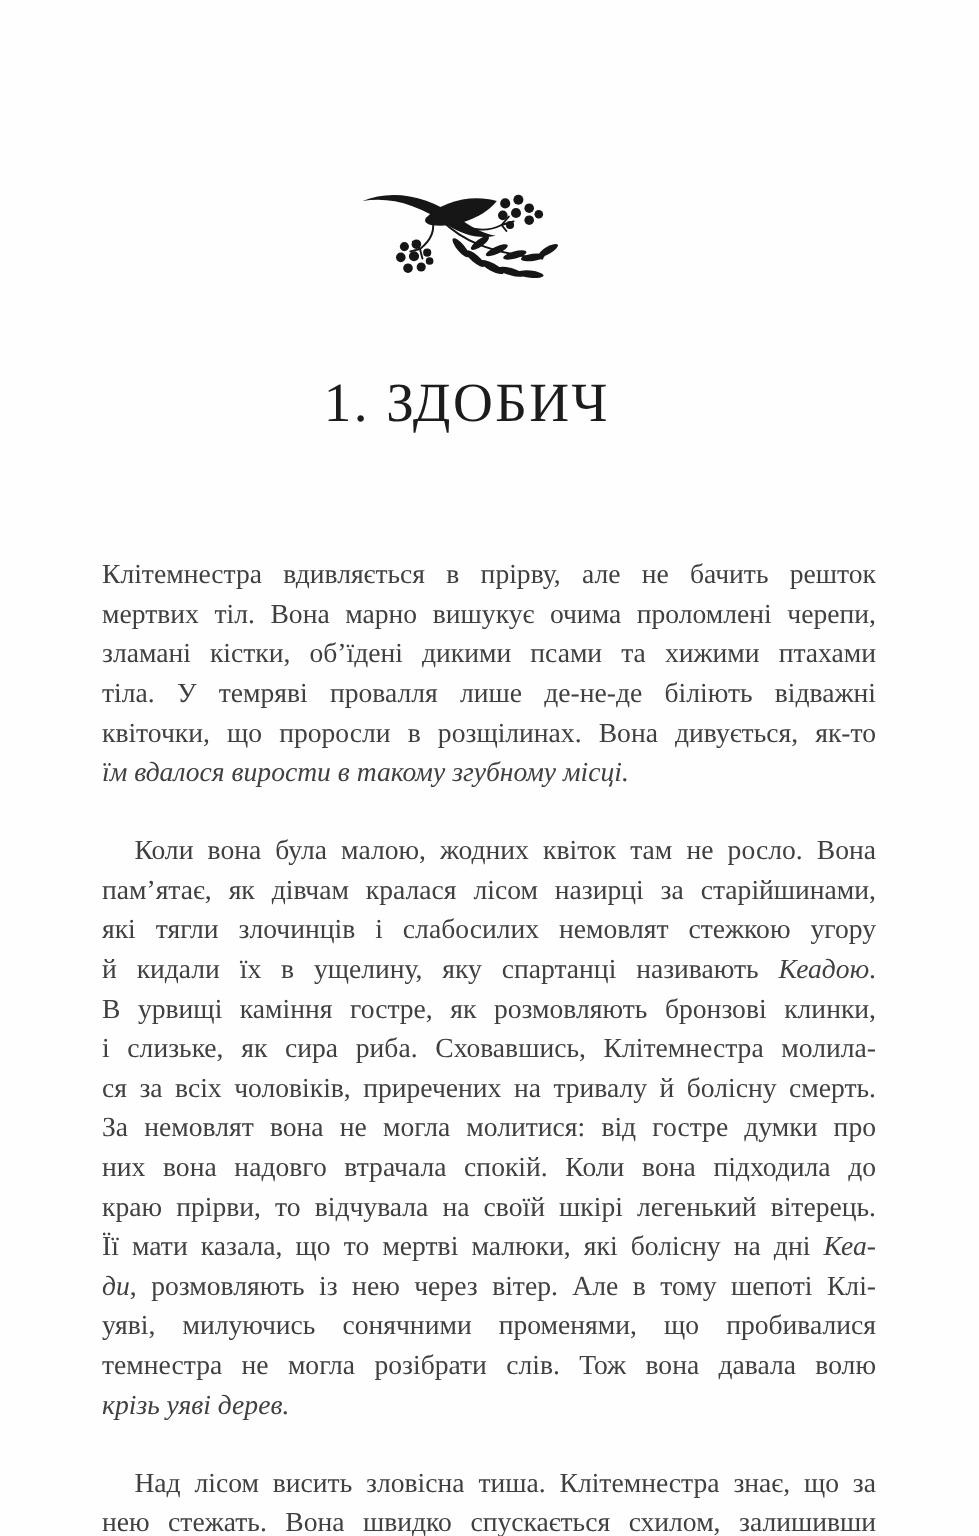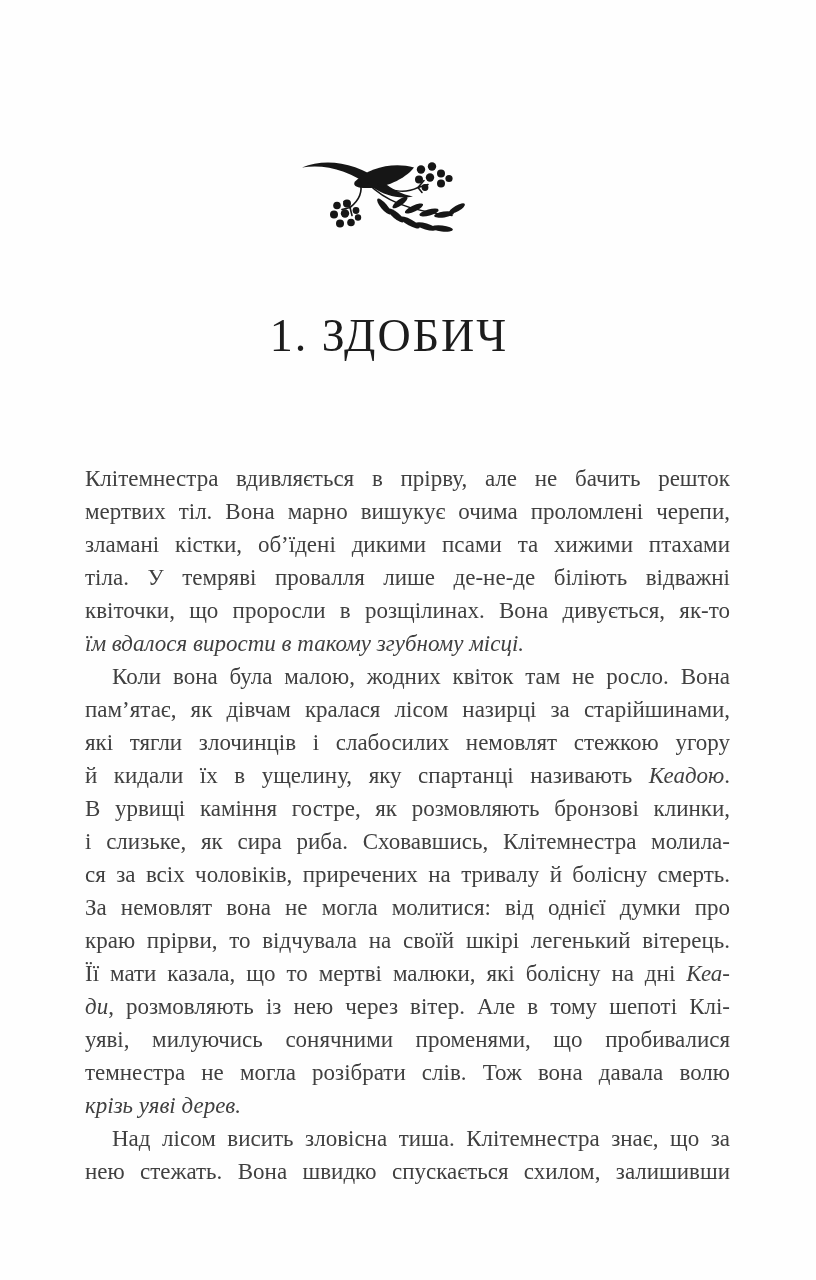--- a/index.html
+++ b/index.html
@@ -53,20 +53,21 @@
     overflow: hidden;
     text-align: justify;
     text-align-last: justify;
   }
   .line.endline {
     text-align-last: left;
     font-style: italic;
   }
   .line.indent {
     padding-left: 27px;
+    margin-top: 32px;
   }
   .it { font-style: italic; }
 </style>
 </head>
 <body>
 
 <div class="page">
 
   <div class="ornament">
     <svg viewBox="0 0 167 85" xmlns="http://www.w3.org/2000/svg" aria-hidden="true">
@@ -132,21 +133,22 @@
     <div class="line">квіточки, що проросли в розщілинах. Вона дивується, як-то</div>
     <div class="line endline">їм вдалося вирости в такому згубному місці.</div>
 
     <div class="line indent">Коли вона була малою, жодних квіток там не росло. Вона</div>
     <div class="line">пам’ятає, як дівчам кралася лісом назирці за старійшинами,</div>
     <div class="line">які тягли злочинців і слабосилих немовлят стежкою угору</div>
     <div class="line"><span>й кидали їх в ущелину, яку спартанці називають </span><span class="it">Кеадою</span><span>.</span></div>
     <div class="line">В урвищі каміння гостре, як розмовляють бронзові клинки,</div>
     <div class="line">і слизьке, як сира риба. Сховавшись, Клітемнестра молила-</div>
     <div class="line">ся за всіх чоловіків, приречених на тривалу й болісну смерть.</div>
-    <div class="line">За немовлят вона не могла молитися: від однієї думки про</div>
+    <div class="line">За немовлят вона не могла молитися: від гостре думки про</div>
+    <div class="line">них вона надовго втрачала спокій. Коли вона підходила до</div>
     <div class="line">краю прірви, то відчувала на своїй шкірі легенький вітерець.</div>
     <div class="line"><span>Її мати казала, що то мертві малюки, які болісну на дні </span><span class="it">Кеа-</span></div>
     <div class="line"><span class="it">ди</span><span>, розмовляють із нею через вітер. Але в тому шепоті Клі-</span></div>
     <div class="line">уяві, милуючись сонячними променями, що пробивалися</div>
     <div class="line">темнестра не могла розібрати слів. Тож вона давала волю</div>
     <div class="line endline">крізь уяві дерев.</div>
 
     <div class="line indent">Над лісом висить зловісна тиша. Клітемнестра знає, що за</div>
     <div class="line">нею стежать. Вона швидко спускається схилом, залишивши</div>
   </div>

